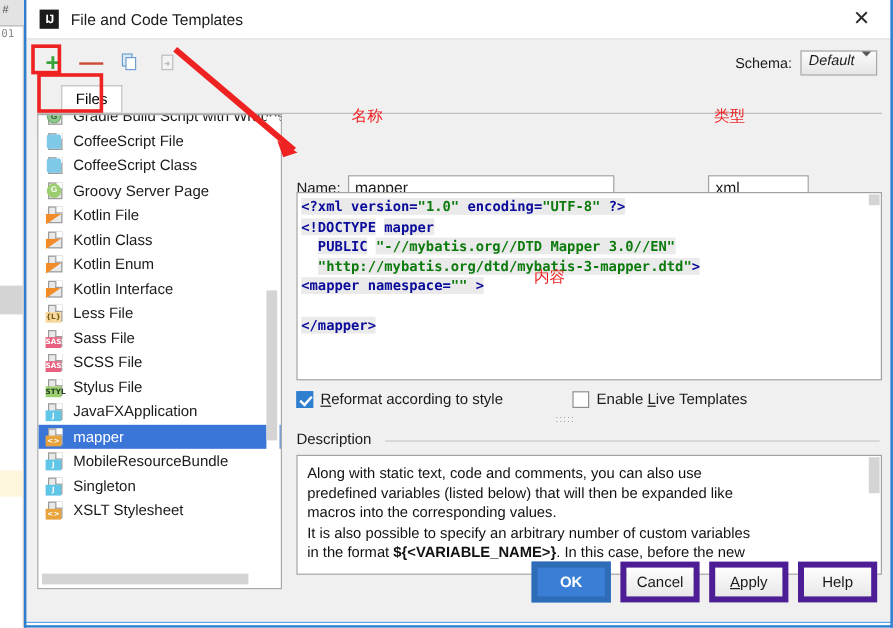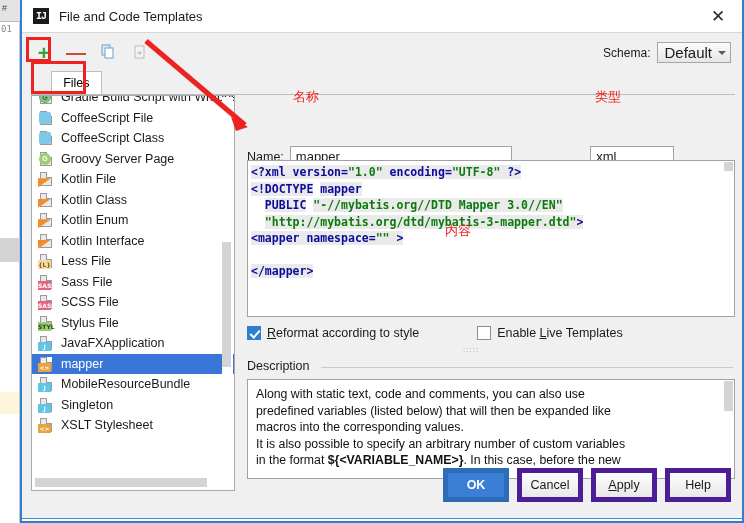--- a/index.html
+++ b/index.html
@@ -63,21 +63,21 @@
     height: 33px;
     background: #ffffff;
     border-bottom: 1px solid #d7d7d7;
     display: flex; align-items: center;
   }
   #app-icon {
     width: 16px; height: 16px; margin-left: 12px; margin-right: 10px;
     background: #1b1b1b; color: #ffffff;
     font-size: 10px; font-weight: bold;
     display: flex; align-items: center; justify-content: center;
-    font-family: Liberation Mono, monospace;
+    font-family: Liberation Sans, sans-serif;
     letter-spacing: -1px;
     flex: none;
   }
   #title-text { font-size: 13px; color: #1a1a1a; }
   #close-btn {
     position: absolute; right: 8px; top: 4px;
     width: 34px; height: 24px;
     display: flex; align-items: center; justify-content: center;
     font-size: 17px; color: #2b2b2b; font-family: "DejaVu Sans", sans-serif;
     cursor: default; line-height: 1;
@@ -107,23 +107,23 @@
   
   #schema-box {
     position: absolute; right: 12px; top: 9px;
     display: flex; align-items: center; gap: 7px;
   }
   #schema-label { font-size: 12px; color: #1a1a1a; }
   #schema-select {
     min-width: 62px; height: 21px;
     background: linear-gradient(#fbfbfb, #e6e6e6);
     border: 1px solid #a6a6a6;
-    display: flex; align-items: center;
+    display: flex; 
     padding: 0 4px 0 6px; gap: 6px;
-    font-size: 15px; color: #1a1a1a;
+    font-size: 12px; color: #1a1a1a; font-style: italic;
   }
   .caret-down {
     width: 0; height: 0;
     border-left: 4px solid transparent;
     border-right: 4px solid transparent;
     border-top: 4px solid #5a5a5a;
   }
 
   
   #tabs {

